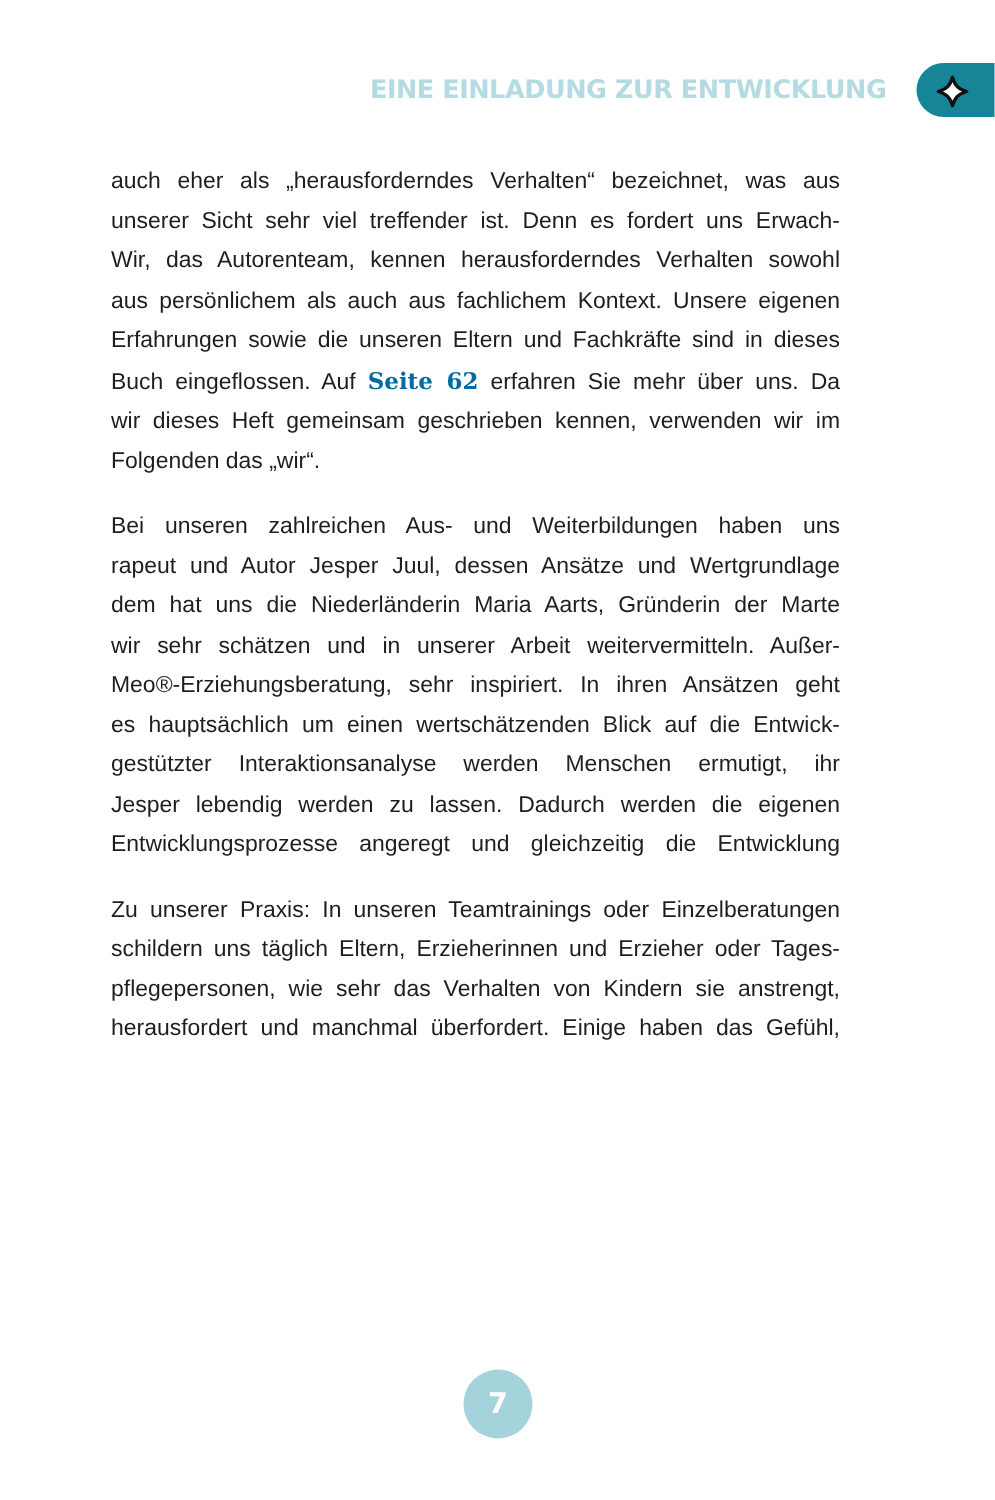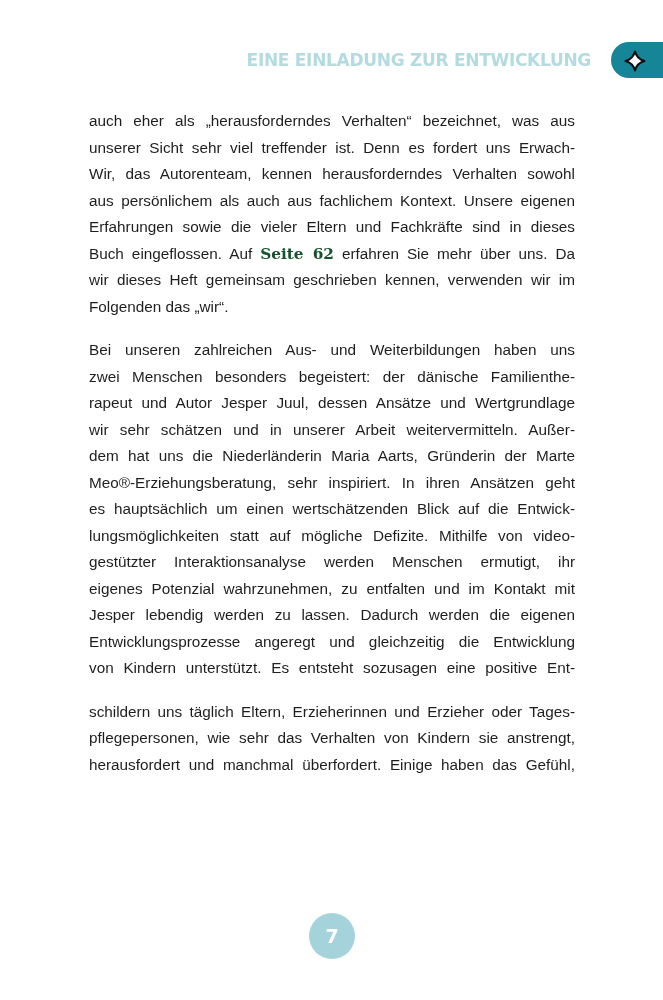--- a/index.html
+++ b/index.html
@@ -38,21 +38,21 @@
       background: #168597;
     }
     .chapter-tab svg {
       position: absolute;
       left: 13px;
       top: 8px;
     }
     .content {
       position: absolute;
       top: 108px;
-      left: 89px;
+      left: 74px;
       width: 486px;
     }
     .para {
       margin: 0 0 17px 0;
       font-size: 15.3px;
       line-height: 26.5px;
       text-align: justify;
       hyphens: manual;
     }
     .line {
@@ -61,21 +61,21 @@
       text-align-last: justify;
       white-space: nowrap;
       overflow: visible;
     }
     .line.last {
       text-align-last: left;
     }
     .link-ref {
       font-family: "DejaVu Serif", serif;
       font-weight: bold;
-      color: #14532d;
+      color: #0369a1;
     }
     .page-number {
       position: absolute;
       top: 913px;
       left: 309px;
       width: 46px;
       height: 46px;
       border-radius: 50%;
       background: #a5d3dc;
       color: #ffffff;
@@ -97,43 +97,40 @@
   </svg>
 </div>
 
 <div class="content">
 
   <p class="para">
     <span class="line">auch eher als „herausforderndes Verhalten“ bezeichnet, was aus</span>
     <span class="line">unserer Sicht sehr viel treffender ist. Denn es fordert uns Erwach-</span>
     <span class="line">Wir, das Autorenteam, kennen herausforderndes Verhalten sowohl</span>
     <span class="line">aus persönlichem als auch aus fachlichem Kontext. Unsere eigenen</span>
-    <span class="line">Erfahrungen sowie die vieler Eltern und Fachkräfte sind in dieses</span>
+    <span class="line">Erfahrungen sowie die unseren Eltern und Fachkräfte sind in dieses</span>
     <span class="line"><span>Buch eingeflossen. Auf </span><span class="link-ref">Seite 62</span><span> erfahren Sie mehr über uns. Da</span></span>
     <span class="line">wir dieses Heft gemeinsam geschrieben kennen, verwenden wir im</span>
     <span class="line last">Folgenden das „wir“.</span>
   </p>
 
   <p class="para">
     <span class="line">Bei unseren zahlreichen Aus- und Weiterbildungen haben uns</span>
-    <span class="line">zwei Menschen besonders begeistert: der dänische Familienthe-</span>
     <span class="line">rapeut und Autor Jesper Juul, dessen Ansätze und Wertgrundlage</span>
+    <span class="line">dem hat uns die Niederländerin Maria Aarts, Gründerin der Marte</span>
     <span class="line">wir sehr schätzen und in unserer Arbeit weitervermitteln. Außer-</span>
-    <span class="line">dem hat uns die Niederländerin Maria Aarts, Gründerin der Marte</span>
     <span class="line">Meo®-Erziehungsberatung, sehr inspiriert. In ihren Ansätzen geht</span>
     <span class="line">es hauptsächlich um einen wertschätzenden Blick auf die Entwick-</span>
-    <span class="line">lungsmöglichkeiten statt auf mögliche Defizite. Mithilfe von video-</span>
     <span class="line">gestützter Interaktionsanalyse werden Menschen ermutigt, ihr</span>
-    <span class="line">eigenes Potenzial wahrzunehmen, zu entfalten und im Kontakt mit</span>
     <span class="line">Jesper lebendig werden zu lassen. Dadurch werden die eigenen</span>
     <span class="line">Entwicklungsprozesse angeregt und gleichzeitig die Entwicklung</span>
-    <span class="line">von Kindern unterstützt. Es entsteht sozusagen eine positive Ent-</span>
   </p>
 
   <p class="para">
+    <span class="line">Zu unserer Praxis: In unseren Teamtrainings oder Einzelberatungen</span>
     <span class="line">schildern uns täglich Eltern, Erzieherinnen und Erzieher oder Tages-</span>
     <span class="line">pflegepersonen, wie sehr das Verhalten von Kindern sie anstrengt,</span>
     <span class="line">herausfordert und manchmal überfordert. Einige haben das Gefühl,</span>
   </p>
 
 </div>
 
 <div class="page-number">7</div>
 
 </body></html>

